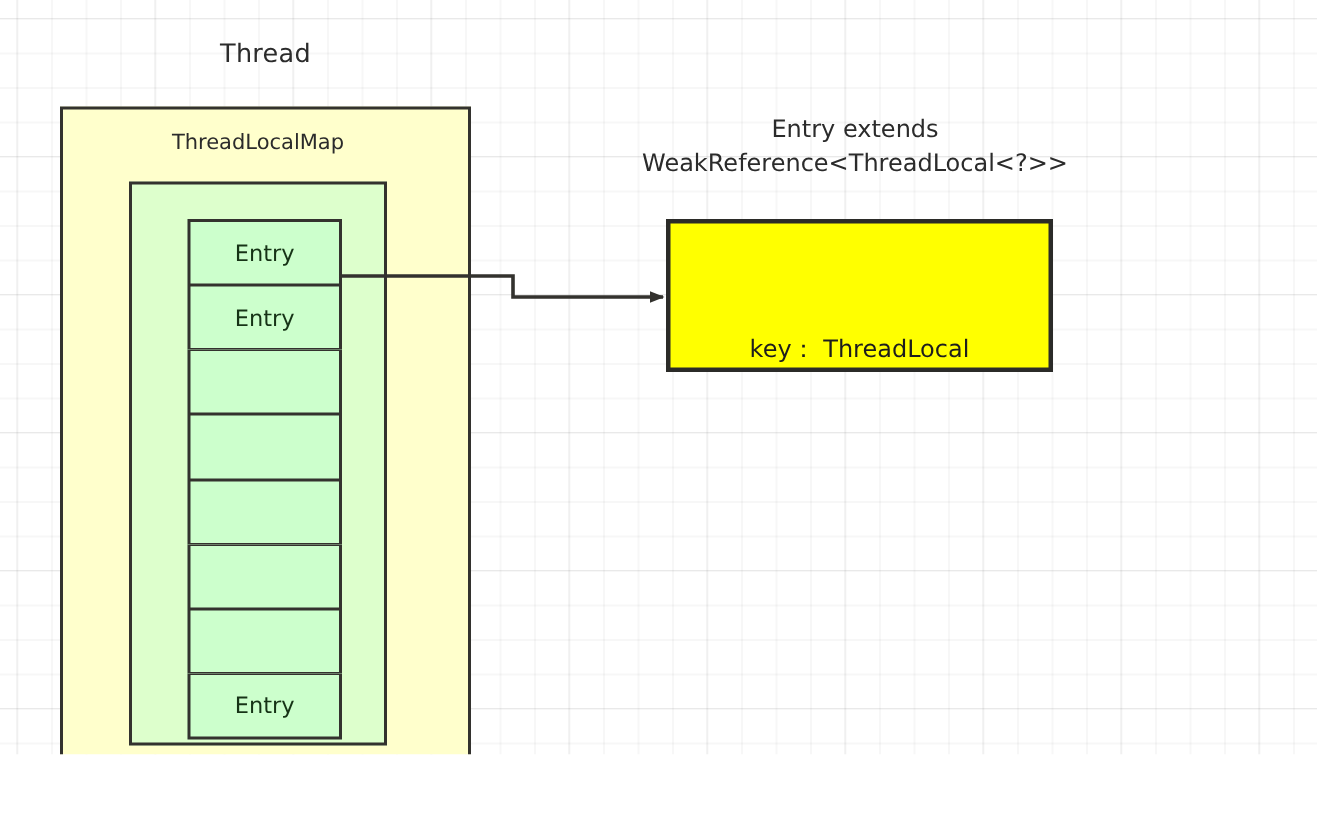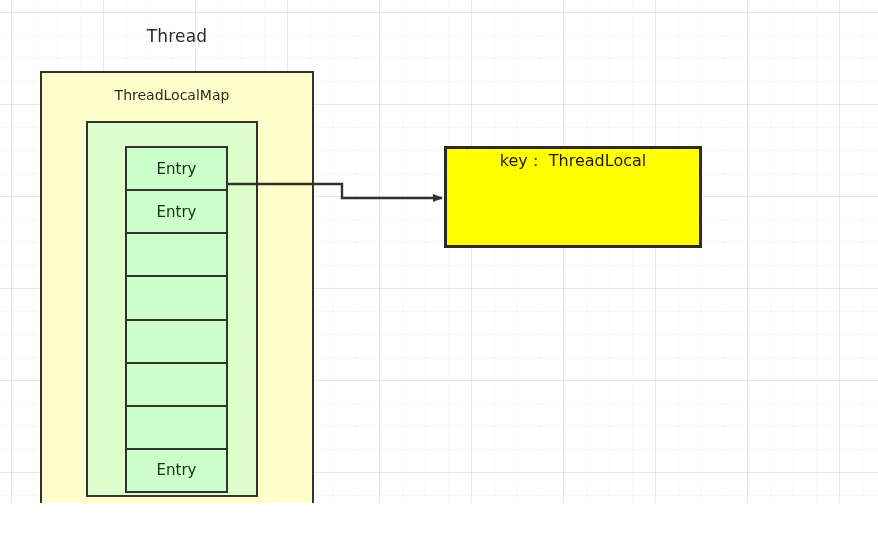--- a/index.html
+++ b/index.html
@@ -134,21 +134,21 @@
     left: 444px;
     top: 146px;
     width: 258px;
     height: 102px;
     box-sizing: border-box;
     background: #ffff00;
     border: 3px solid #2b2b28;
     display: flex;
     flex-direction: column;
     align-items: center;
-    justify-content: flex-start;
+    justify-content: flex-end;
   }
   .entry-detail-box .kv {
     font-size: 16px;
     line-height: 24px;
     color: #1d1d1d;
     white-space: pre;
   }
 </style>
 </head>
 <body>
@@ -176,18 +176,22 @@
 
   <svg class="connector" viewBox="0 0 240 60" width="240" height="60">
     <defs>
       <marker id="arrowhead" markerWidth="10" markerHeight="8" refX="9" refY="4" orient="auto" markerUnits="userSpaceOnUse">
         <path d="M 0 0 L 10 4 L 0 8 z" fill="#33322e"></path>
       </marker>
     </defs>
     <polyline points="6,24 122,24 122,38 222,38" fill="none" stroke="#33322e" stroke-width="2.4" stroke-linejoin="miter" stroke-linecap="butt" marker-end="url(#arrowhead)"></polyline>
   </svg>
 
+  <div class="entry-caption">
+    <span class="line">Entry extends</span>
+    <span class="line">WeakReference&lt;ThreadLocal&lt;?&gt;&gt;</span>
+  </div>
 
   <div class="entry-detail-box">
     <div class="kv">key： ThreadLocal</div>
   </div>
 
 </div>
 
 </body></html>

